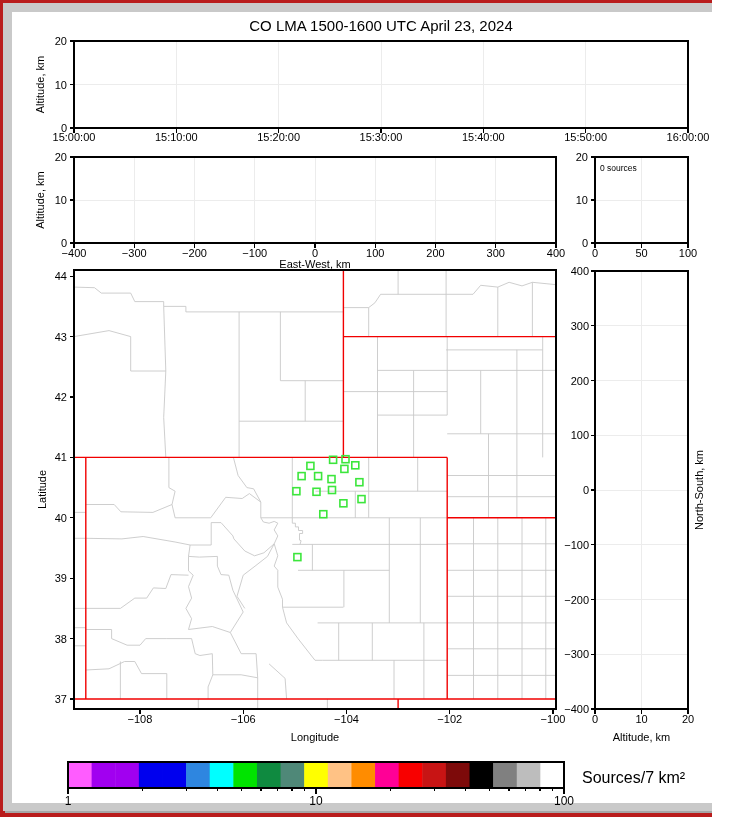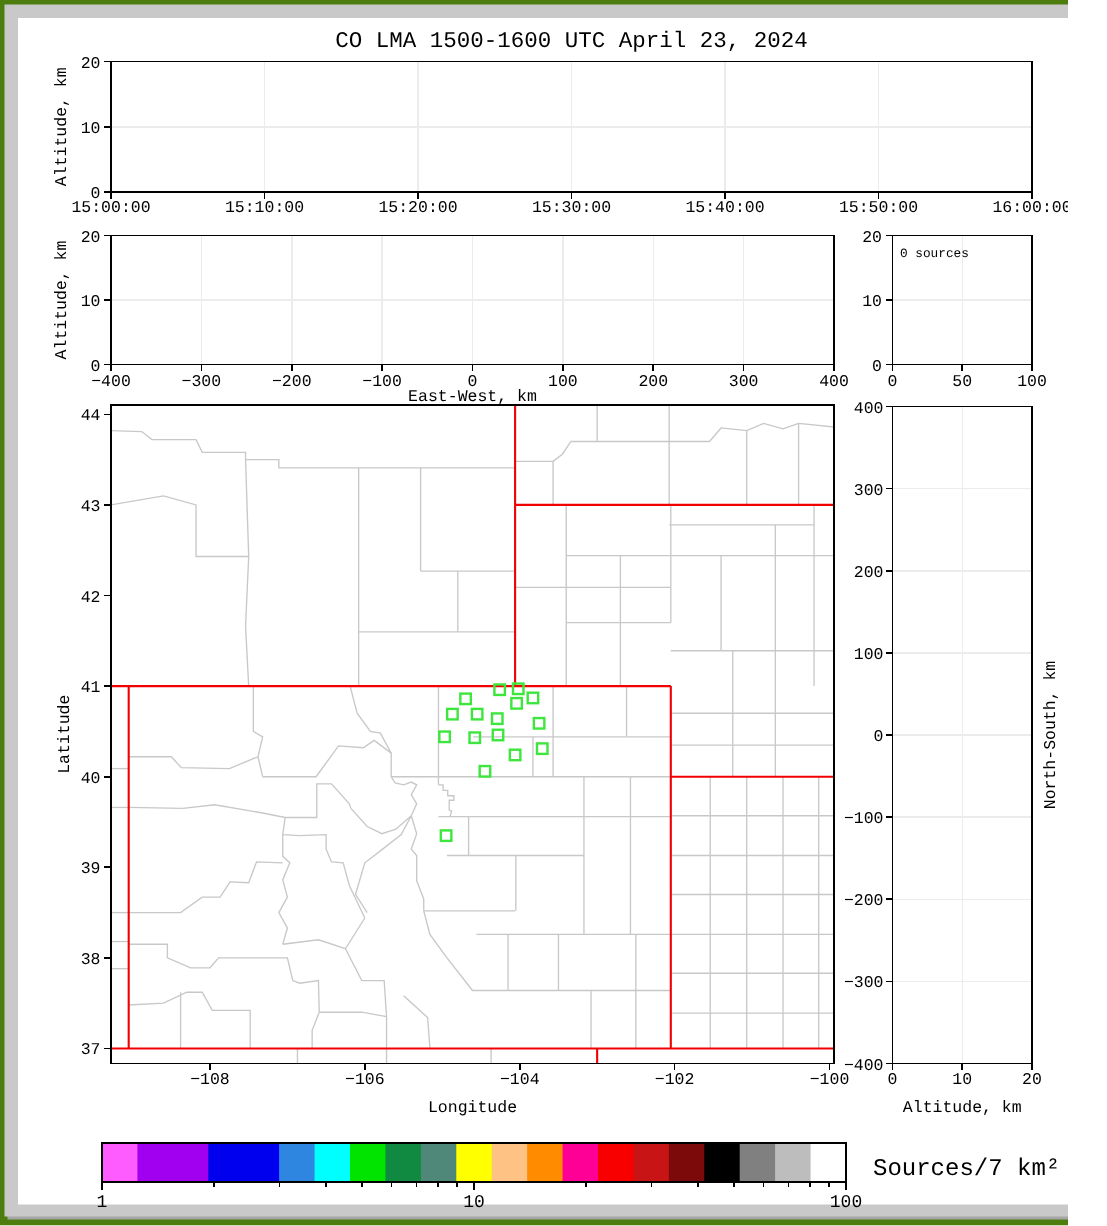--- a/index.html
+++ b/index.html
@@ -1,17 +1,17 @@
 <!DOCTYPE html>
 <html><head>
 <meta charset="utf-8">
 <style>
   html,body{margin:0;padding:0;background:#ffffff;}
-  .canvas{position:relative;width:712px;height:817px;background:#4d7c0f;overflow:hidden;
-          font-family:Liberation Mono, monospace;}
+  .canvas{position:relative;width:712px;height:817px;background:#b91c1c;overflow:hidden;
+          font-family:Liberation Sans, sans-serif;}
   .frame{position:absolute;left:3px;top:3px;width:730px;height:808px;background:#c9c9c9;
          box-shadow:2px 2px 0 #a6a6a6;}
   .fig{position:absolute;left:12px;top:12px;width:712px;height:791px;background:#ffffff;}
   svg{position:absolute;left:0;top:0;}
   text{fill:#000;}
   .spine{fill:none;stroke:#000;stroke-width:1.2;shape-rendering:crispEdges;}
   .grid{stroke:#ececec;stroke-width:1;shape-rendering:crispEdges;}
   .tick{stroke:#000;stroke-width:1.1;shape-rendering:crispEdges;}
   .ticklab{font-size:11px;}
   .axlab{font-size:11px;}

